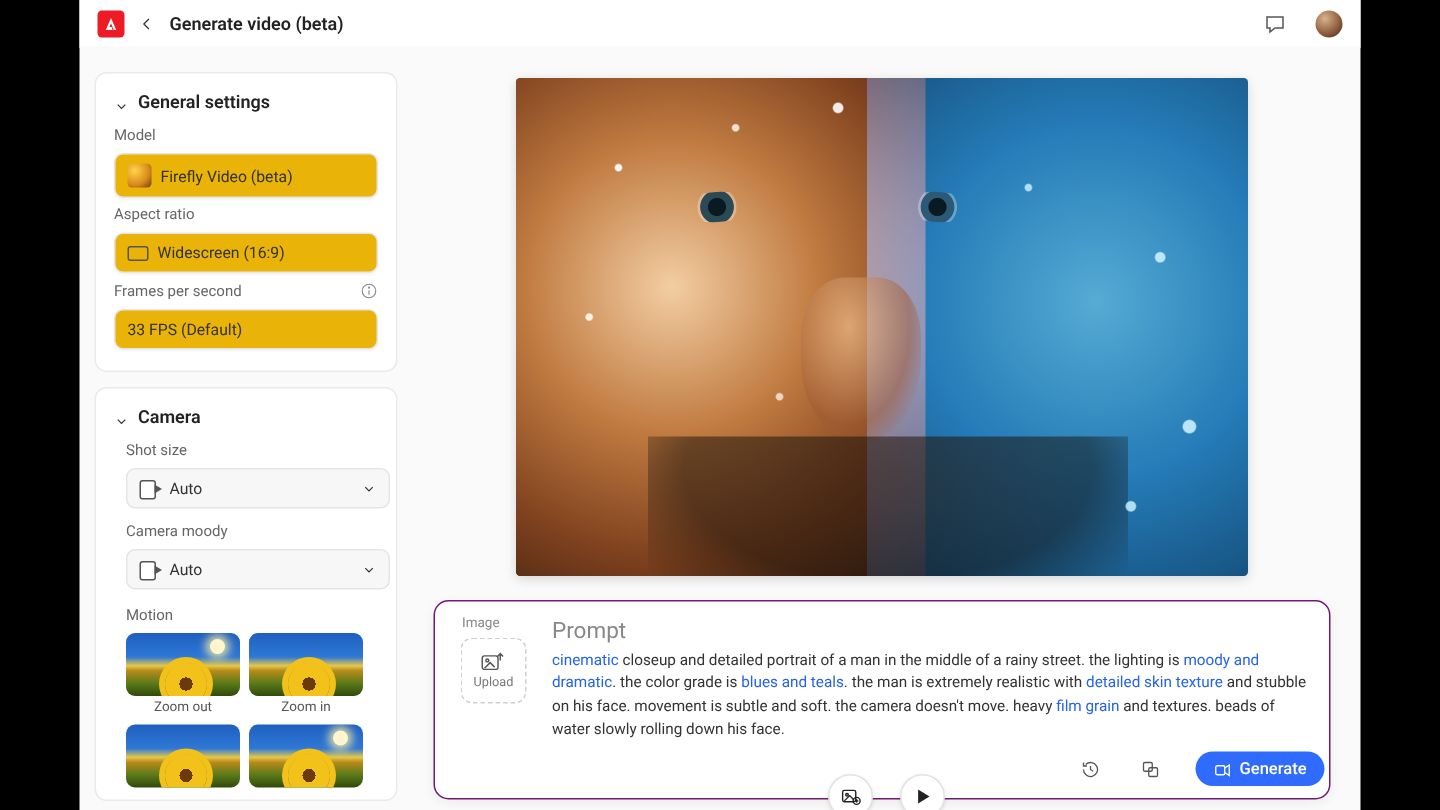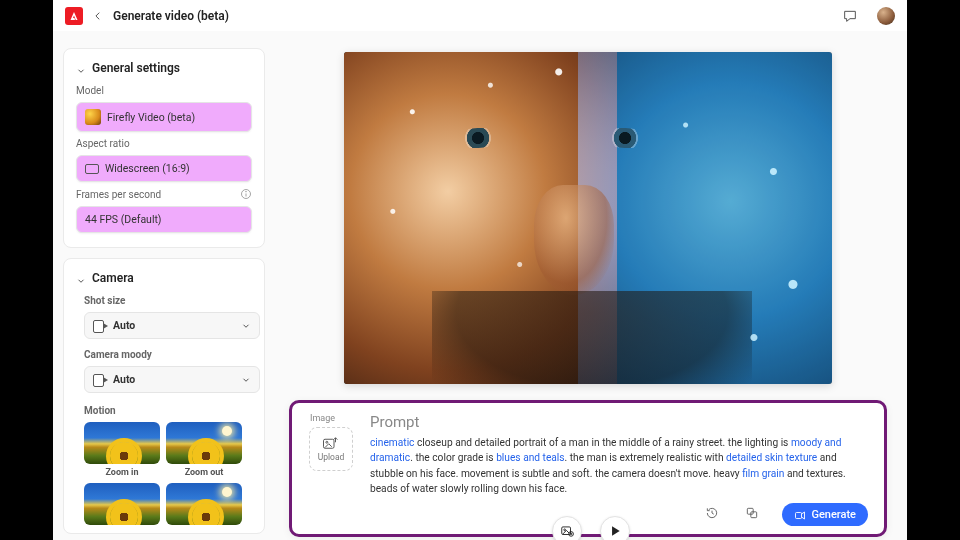--- a/index.html
+++ b/index.html
@@ -21,29 +21,29 @@
   .panel { background:#fff; border:1px solid #eaeaea; border-radius:8px; padding:12px 12px 14px 12px; }
   .panel-header { display:flex; align-items:flex-start; gap:6px; margin-bottom:10px; }
   .chev { width:10px; height:10px; }
   .chev svg { width:10px; height:10px; stroke:#333; fill:none; stroke-width:2; }
   .panel-title { font-size:12px; font-weight:600; color:#222; }
   .field-label { font-size:10px; color:#666; margin:6px 0 6px 0; }
   .field-label.row { display:flex; align-items:center; justify-content:space-between; }
   .info-icon { width:12px; height:12px; }
   .info-icon svg { width:12px; height:12px; stroke:#888; fill:none; stroke-width:1.5; }
   .select-box { width:100%; background:#f7f7f7; border:1px solid #e5e5e5; border-radius:6px; padding:6px 8px; font-size:10.5px; color:#333; display:flex; align-items:center; gap:6px; cursor:pointer; }
-  .select-box.shadow { box-shadow: 0 1px 2px rgba(0,0,0,0.05); background:#f0abfc; }
+  .select-box.shadow { box-shadow: 0 1px 2px rgba(0,0,0,0.05); background:#eab308; }
   .select-box .chev-r { margin-left:auto; }
   .model-thumb { width:16px; height:16px; border-radius:3px; background: radial-gradient(circle at 30% 30%, #ffd54a, #d98a1a 60%, #6a3a0a); }
   .aspect-icon { width:14px; height:10px; border:1.5px solid #555; border-radius:2px; }
   .cam-icon { width:14px; height:11px; position:relative; }
   .cam-icon::before { content:""; position:absolute; left:0; top:0; width:9px; height:11px; border:1.5px solid #555; border-radius:2px; background:#fff; }
   .cam-icon::after { content:""; position:absolute; right:-1px; top:3px; width:0; height:0; border-left:5px solid #555; border-top:3px solid transparent; border-bottom:3px solid transparent; }
 
-  .sub-panel { margin:4px 0 0 0;font-weight:bold; }
+  .sub-panel { margin:4px 0 0 0; }
   .motion-row { display:flex; gap:6px; margin-top:4px; }
   .motion-item { width:76px; display:flex; flex-direction:column; align-items:center; gap:3px; cursor:pointer; }
   .motion-thumb { width:76px; height:42px; border-radius:6px; background: linear-gradient(to bottom, #1f5fbf 0%, #2f78d6 38%, #e6c84a 52%, #b88a1a 60%, #5a7a1a 80%, #2f4a0a 100%); position:relative; overflow:hidden; }
   .motion-thumb.sun::after { content:""; position:absolute; right:10px; top:4px; width:10px; height:10px; border-radius:50%; background:#fff6d0; box-shadow:0 0 6px 3px rgba(255,240,160,0.8); }
   .motion-thumb.flower::before { content:""; position:absolute; left:34%; top:48%; width:28px; height:28px; border-radius:50%; background: radial-gradient(circle, #6a3a0a 0 22%, #f2c21a 22% 100%); box-shadow: 0 0 0 4px #f2c21a; }
   .motion-label { font-size:9px; color:#555; }
 
   .main { flex:1; position:relative; padding:16px 20px 0 14px; display:flex; flex-direction:column; }
   .preview { width:488px; height:332px; margin:4px auto 16px auto; border-radius:3px; background:#0c1a24; position:relative; overflow:hidden; box-shadow:0 2px 8px rgba(0,0,0,0.15); }
   .preview .warm { position:absolute; left:0; top:0; width:56%; height:100%; background: radial-gradient(circle at 38% 42%, rgba(255,215,170,0.95), rgba(224,140,70,0.85) 38%, rgba(140,70,30,0.9) 70%, rgba(60,30,15,0.95) 100%); }
@@ -57,32 +57,32 @@
       radial-gradient(circle at 10% 48%, rgba(255,255,255,0.85) 0 2px, transparent 3px),
       radial-gradient(circle at 30% 10%, rgba(255,255,255,0.8) 0 2px, transparent 3px),
       radial-gradient(circle at 44% 6%, rgba(255,255,255,0.9) 0 3px, transparent 4px),
       radial-gradient(circle at 70% 22%, rgba(200,240,255,0.85) 0 2px, transparent 3px),
       radial-gradient(circle at 88% 36%, rgba(200,240,255,0.9) 0 3px, transparent 4px),
       radial-gradient(circle at 92% 70%, rgba(200,240,255,0.9) 0 4px, transparent 5px),
       radial-gradient(circle at 84% 86%, rgba(200,240,255,0.85) 0 3px, transparent 4px),
       radial-gradient(circle at 36% 64%, rgba(255,255,255,0.7) 0 2px, transparent 3px);
   }
 
-  .prompt-bar { position:relative; background:#fff; border:3px solid #701a75; border-radius:10px; padding:10px 14px 38px 14px; display:flex; gap:14px; box-shadow:0 2px 8px rgba(0,0,0,0.06); margin:0 0 0 0; }
+  .prompt-bar { position:relative; background:#fff; border:1px solid #701a75; border-radius:10px; padding:10px 14px 38px 14px; display:flex; gap:14px; box-shadow:0 2px 8px rgba(0,0,0,0.06); margin:0 0 0 0; }
   .prompt-image { width:50px; display:flex; flex-direction:column; align-items:center; }
   .prompt-image-label { font-size:9px; color:#888; margin-bottom:4px; align-self:flex-start; padding-left:4px;}
   .upload-box { width:44px; height:44px; border:1px dashed #cfcfcf; border-radius:8px; display:flex; flex-direction:column; align-items:center; justify-content:center; gap:2px; cursor:pointer; }
   .upload-box svg { width:18px; height:14px; stroke:#555; fill:none; stroke-width:1.3; }
   .upload-label { font-size:8.5px; color:#777; }
   .prompt-text-wrap { flex:1; }
   .prompt-label { font-size:15px; color:#888; margin-bottom:4px; }
   .prompt-text { font-size:10.2px; line-height:1.5; color:#333; }
   .kw { color:#2563eb; }
 
-  .prompt-actions { position:absolute; right:16px; bottom:8px; display:flex; gap:20px; }
+  .prompt-actions { position:absolute; right:3px; bottom:8px; display:flex; align-items:center; gap:20px; }
   .small-icon-btn { width:20px; height:20px; border-radius:50%; display:flex; align-items:center; justify-content:center; cursor:pointer; }
   .small-icon-btn svg { width:14px; height:14px; stroke:#555; fill:none; stroke-width:1.5; }
   .generate-btn { background:#2f6bff; color:#fff; border-radius:14px; padding:5px 12px; font-size:11px; font-weight:500; display:flex; align-items:center; gap:5px; cursor:pointer; }
   .generate-btn svg { width:12px; height:12px; stroke:#fff; fill:none; stroke-width:1.8; }
 
   .float-controls { position:absolute; left:50%; bottom:-6px; transform:translateX(-50%); display:flex; gap:18px; }
   .circle-btn { width:30px; height:30px; border-radius:50%; background:#fff; border:1px solid #e3e3e3; display:flex; align-items:center; justify-content:center; cursor:pointer; box-shadow:0 1px 3px rgba(0,0,0,0.12); }
   .circle-btn svg { width:14px; height:14px; }
   .circle-btn .play { fill:#222; }
   .circle-btn .img-plus { stroke:#222; fill:none; stroke-width:1.6; }
@@ -139,21 +139,21 @@
 
         <div class="field-label row">
           <span>Frames per second</span>
           <span class="info-icon"><svg viewBox="0 0 24 24">
                 <circle cx="12" cy="12" r="9"></circle>
                 <line x1="12" y1="11" x2="12" y2="17"></line>
                 <circle cx="12" cy="7.5" r="0.6" fill="#888"></circle>
               </svg></span>
         </div>
         <div class="select-box shadow">
-          <span>44 FPS (Default)</span>
+          <span>33 FPS (Default)</span>
         </div>
       </div>
 
       <div class="panel" style="padding-bottom:8px;">
         <div class="panel-header">
           <span class="chev"><svg viewBox="0 0 24 24">
                 <polyline points="6 9 12 15 18 9"></polyline>
               </svg></span>
           <span class="panel-title">Camera</span>
         </div>
@@ -173,26 +173,26 @@
             <div class="cam-icon"></div>
             <span>Auto</span>
             <span class="chev chev-r"><svg viewBox="0 0 24 24">
                   <polyline points="6 9 12 15 18 9"></polyline>
                 </svg></span>
           </div>
 
           <div class="field-label" style="margin-left:8px; margin-top:12px;">Motion</div>
           <div class="motion-row" style="margin:0 8px;">
             <div class="motion-item">
+              <div class="motion-thumb sun flower"></div>
+              <div class="motion-label">Zoom out</div>
+            </div>
+            <div class="motion-item">
               <div class="motion-thumb flower"></div>
               <div class="motion-label">Zoom in</div>
-            </div>
-            <div class="motion-item">
-              <div class="motion-thumb sun flower"></div>
-              <div class="motion-label">Zoom out</div>
             </div>
           </div>
           <div class="motion-row" style="margin:6px 8px 0 8px;">
             <div class="motion-item">
               <div class="motion-thumb flower"></div>
             </div>
             <div class="motion-item">
               <div class="motion-thumb sun flower"></div>
             </div>
           </div>

